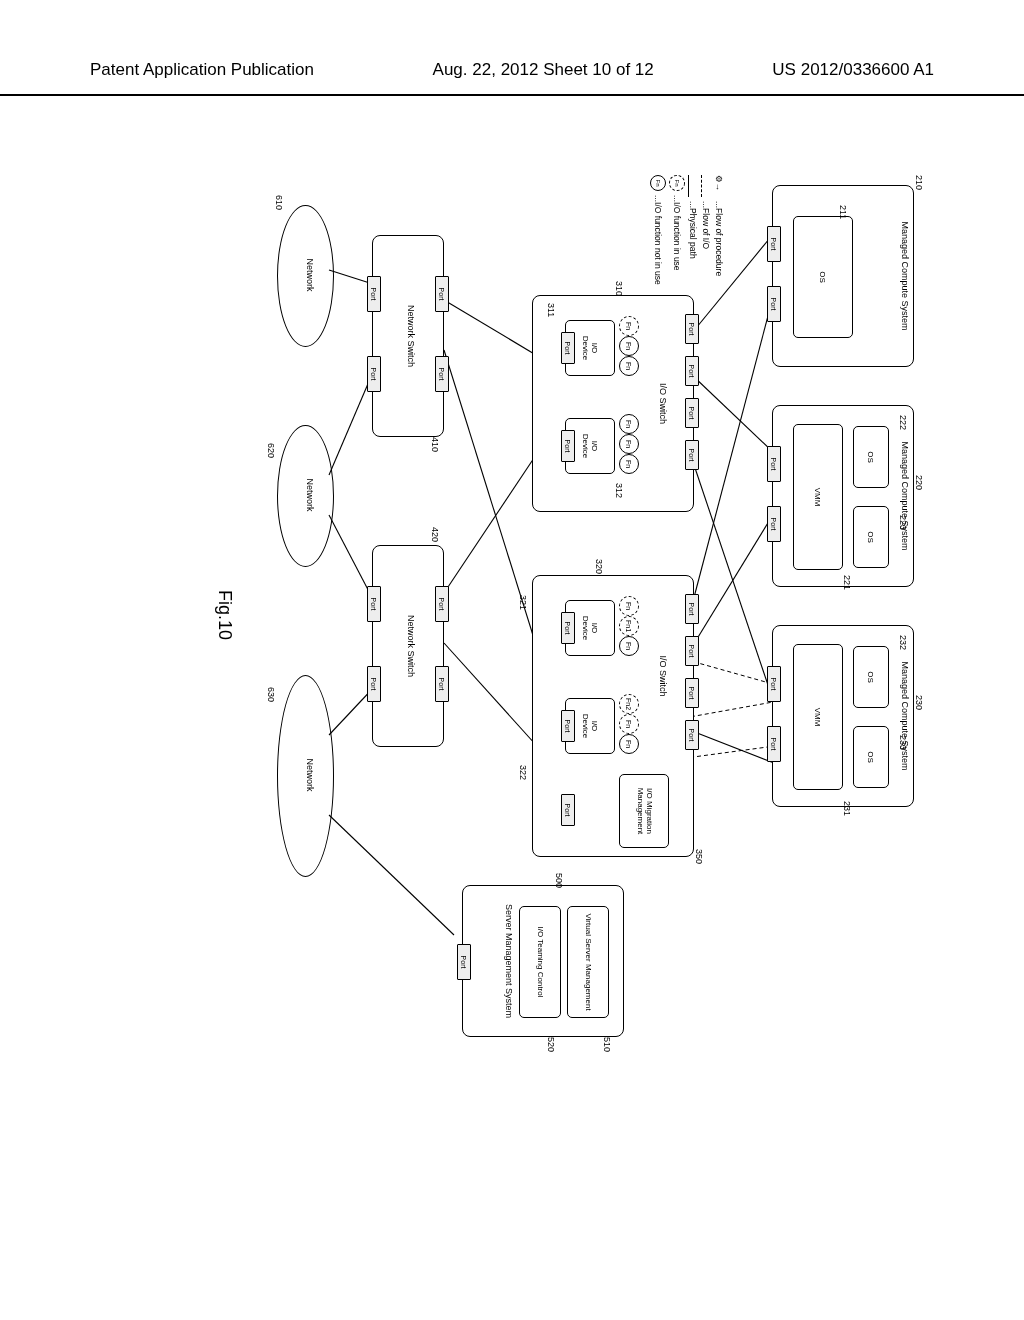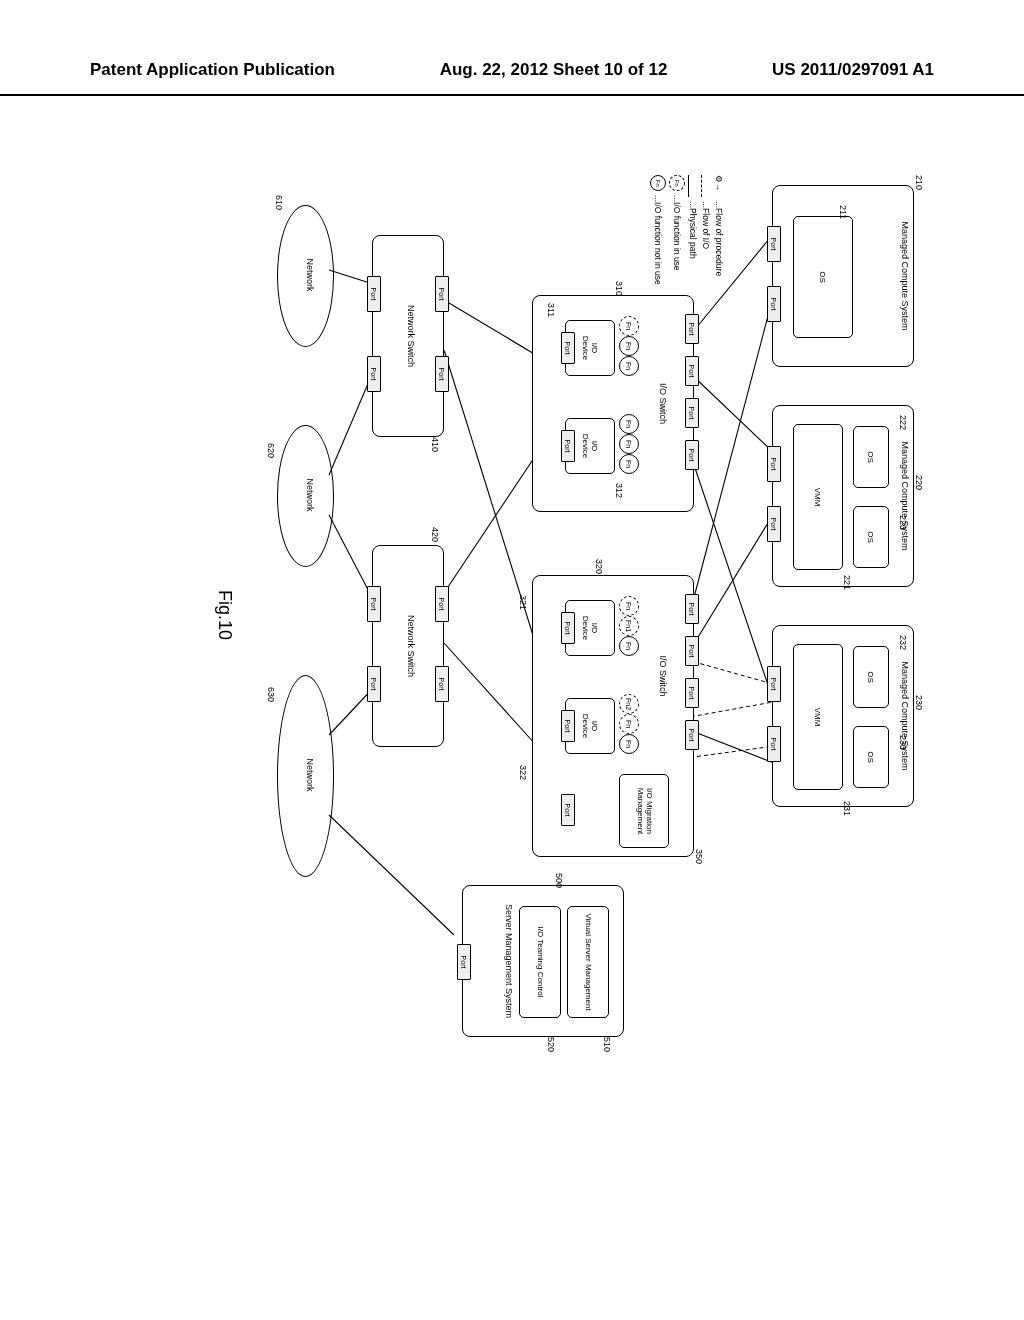--- a/index.html
+++ b/index.html
@@ -1,17 +1,17 @@
 <!DOCTYPE html>
 <html><head>
 <meta charset="utf-8">
 <style>
   body{margin:0;font-family:Arial,Helvetica,sans-serif;background:#fff;color:#000;font-size:12px}
   .page{width:1024px;height:1320px;position:relative}
-  .hdr{position:absolute;top:60px;left:0;right:0;border-bottom:2px solid #000;height:34px;padding:0 90px;display:flex;justify-content:space-between;align-items:flex-start;font-size:17px;font-weight:700}
+  .hdr{position:absolute;top:60px;left:0;right:0;border-bottom:2px solid #000;height:34px;padding:0 90px;display:flex;justify-content:space-between;align-items:flex-start;font-size:17px;font-weight:400}
   .figwrap{position:absolute;left:120px;top:170px;width:804px;height:890px;transform:rotate(90deg);transform-origin:center center}
   
   .stage{position:absolute;left:50%;top:50%;width:880px;height:804px;transform:translate(-50%,-50%) rotate(0deg)}
   .box{position:absolute;border:1.5px solid #000;border-radius:8px;background:#fff}
   .grey{background:#ddd}
   .lbl{position:absolute;font-size:9px;text-align:center;line-height:1.1}
   .rbox{position:absolute;border:1.2px solid #000;border-radius:5px;background:#fff;font-size:8px;display:flex;align-items:center;justify-content:center}
   .port{position:absolute;border:1px solid #000;background:#eee;font-size:7px;display:flex;align-items:center;justify-content:center;height:12px;border-radius:1px}
   .circ{position:absolute;border:1.2px solid #000;border-radius:50%;background:#fff;font-size:7px;display:flex;align-items:center;justify-content:center}
   .dash{border-style:dashed}
@@ -22,21 +22,21 @@
   .legend{position:absolute;font-size:8.5px}
 </style>
 </head>
 <body>
 
 <div class="page">
 
   <div class="hdr">
     <span>Patent Application Publication</span>
     <span>Aug. 22, 2012   Sheet 10 of 12</span>
-    <span>US 2011/0297091 A1</span>
+    <span>US 2012/0336600 A1</span>
   </div>
 
   <div class="figwrap">
    <div class="stage">
 
     <svg class="lines">
       <g stroke="#000" stroke-width="1.1" fill="none">
 
         <line x1="58" y1="150" x2="158" y2="232"></line>
         <line x1="118" y1="150" x2="430" y2="232"></line>

